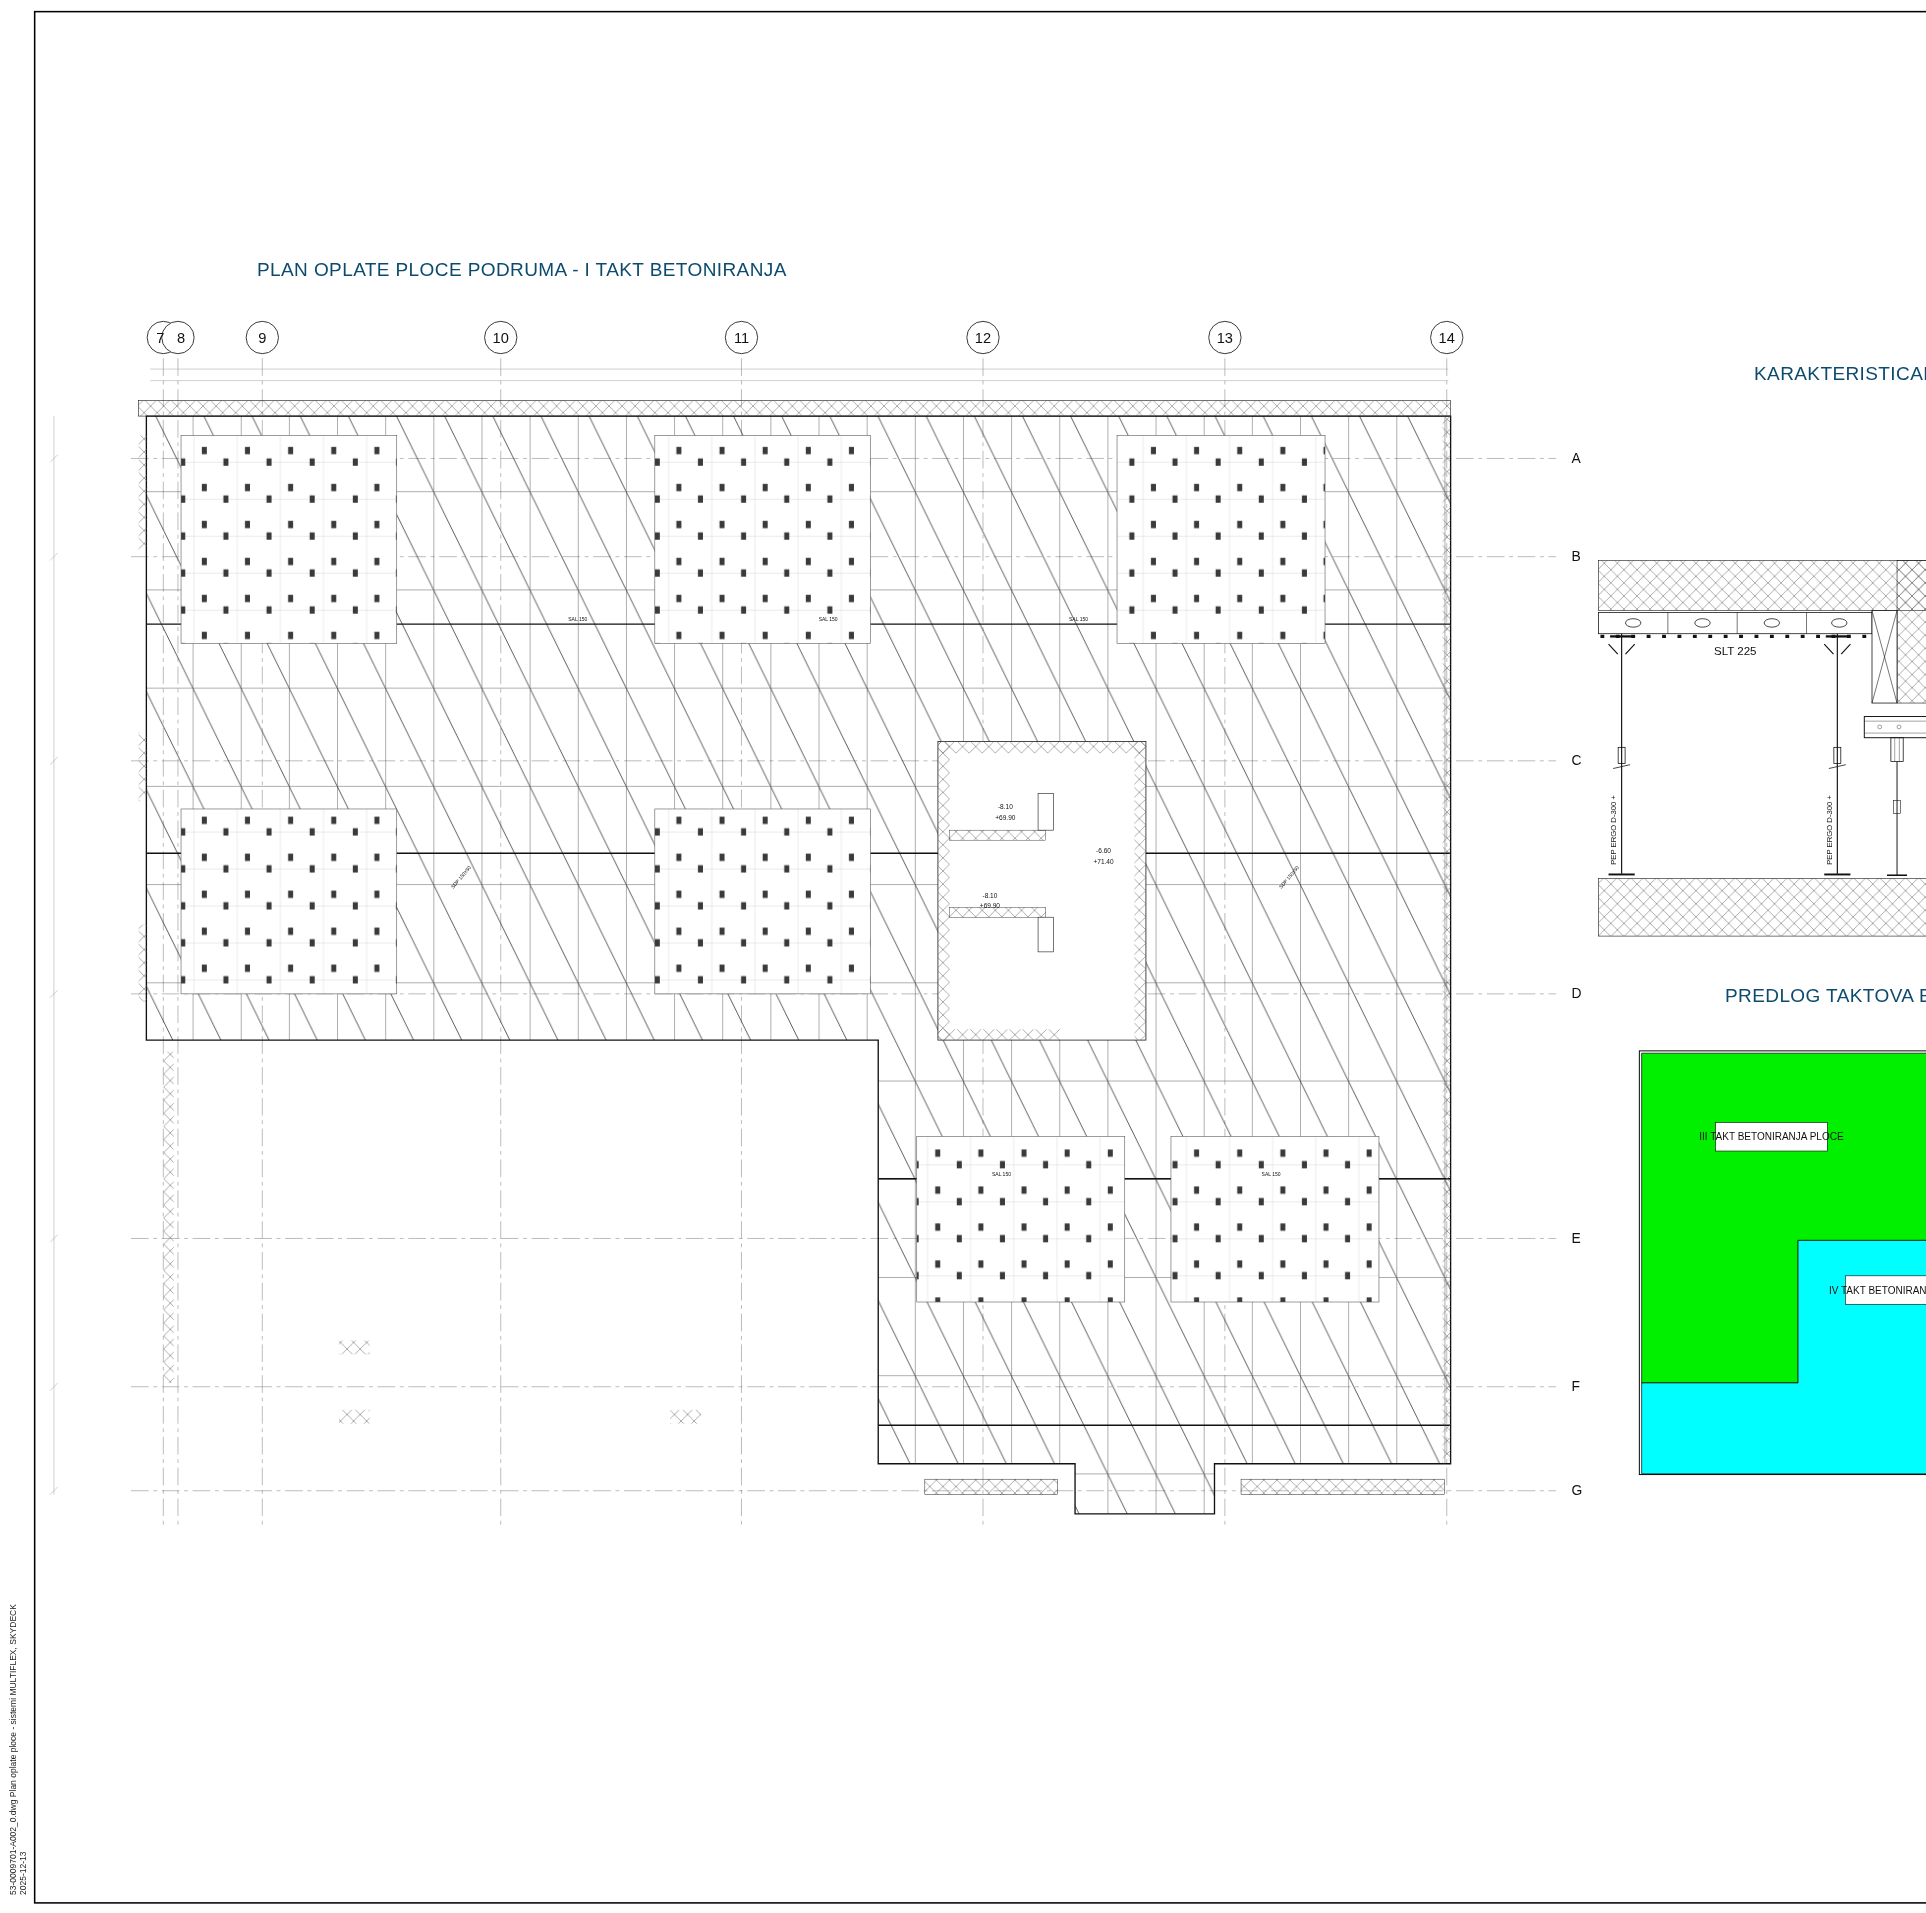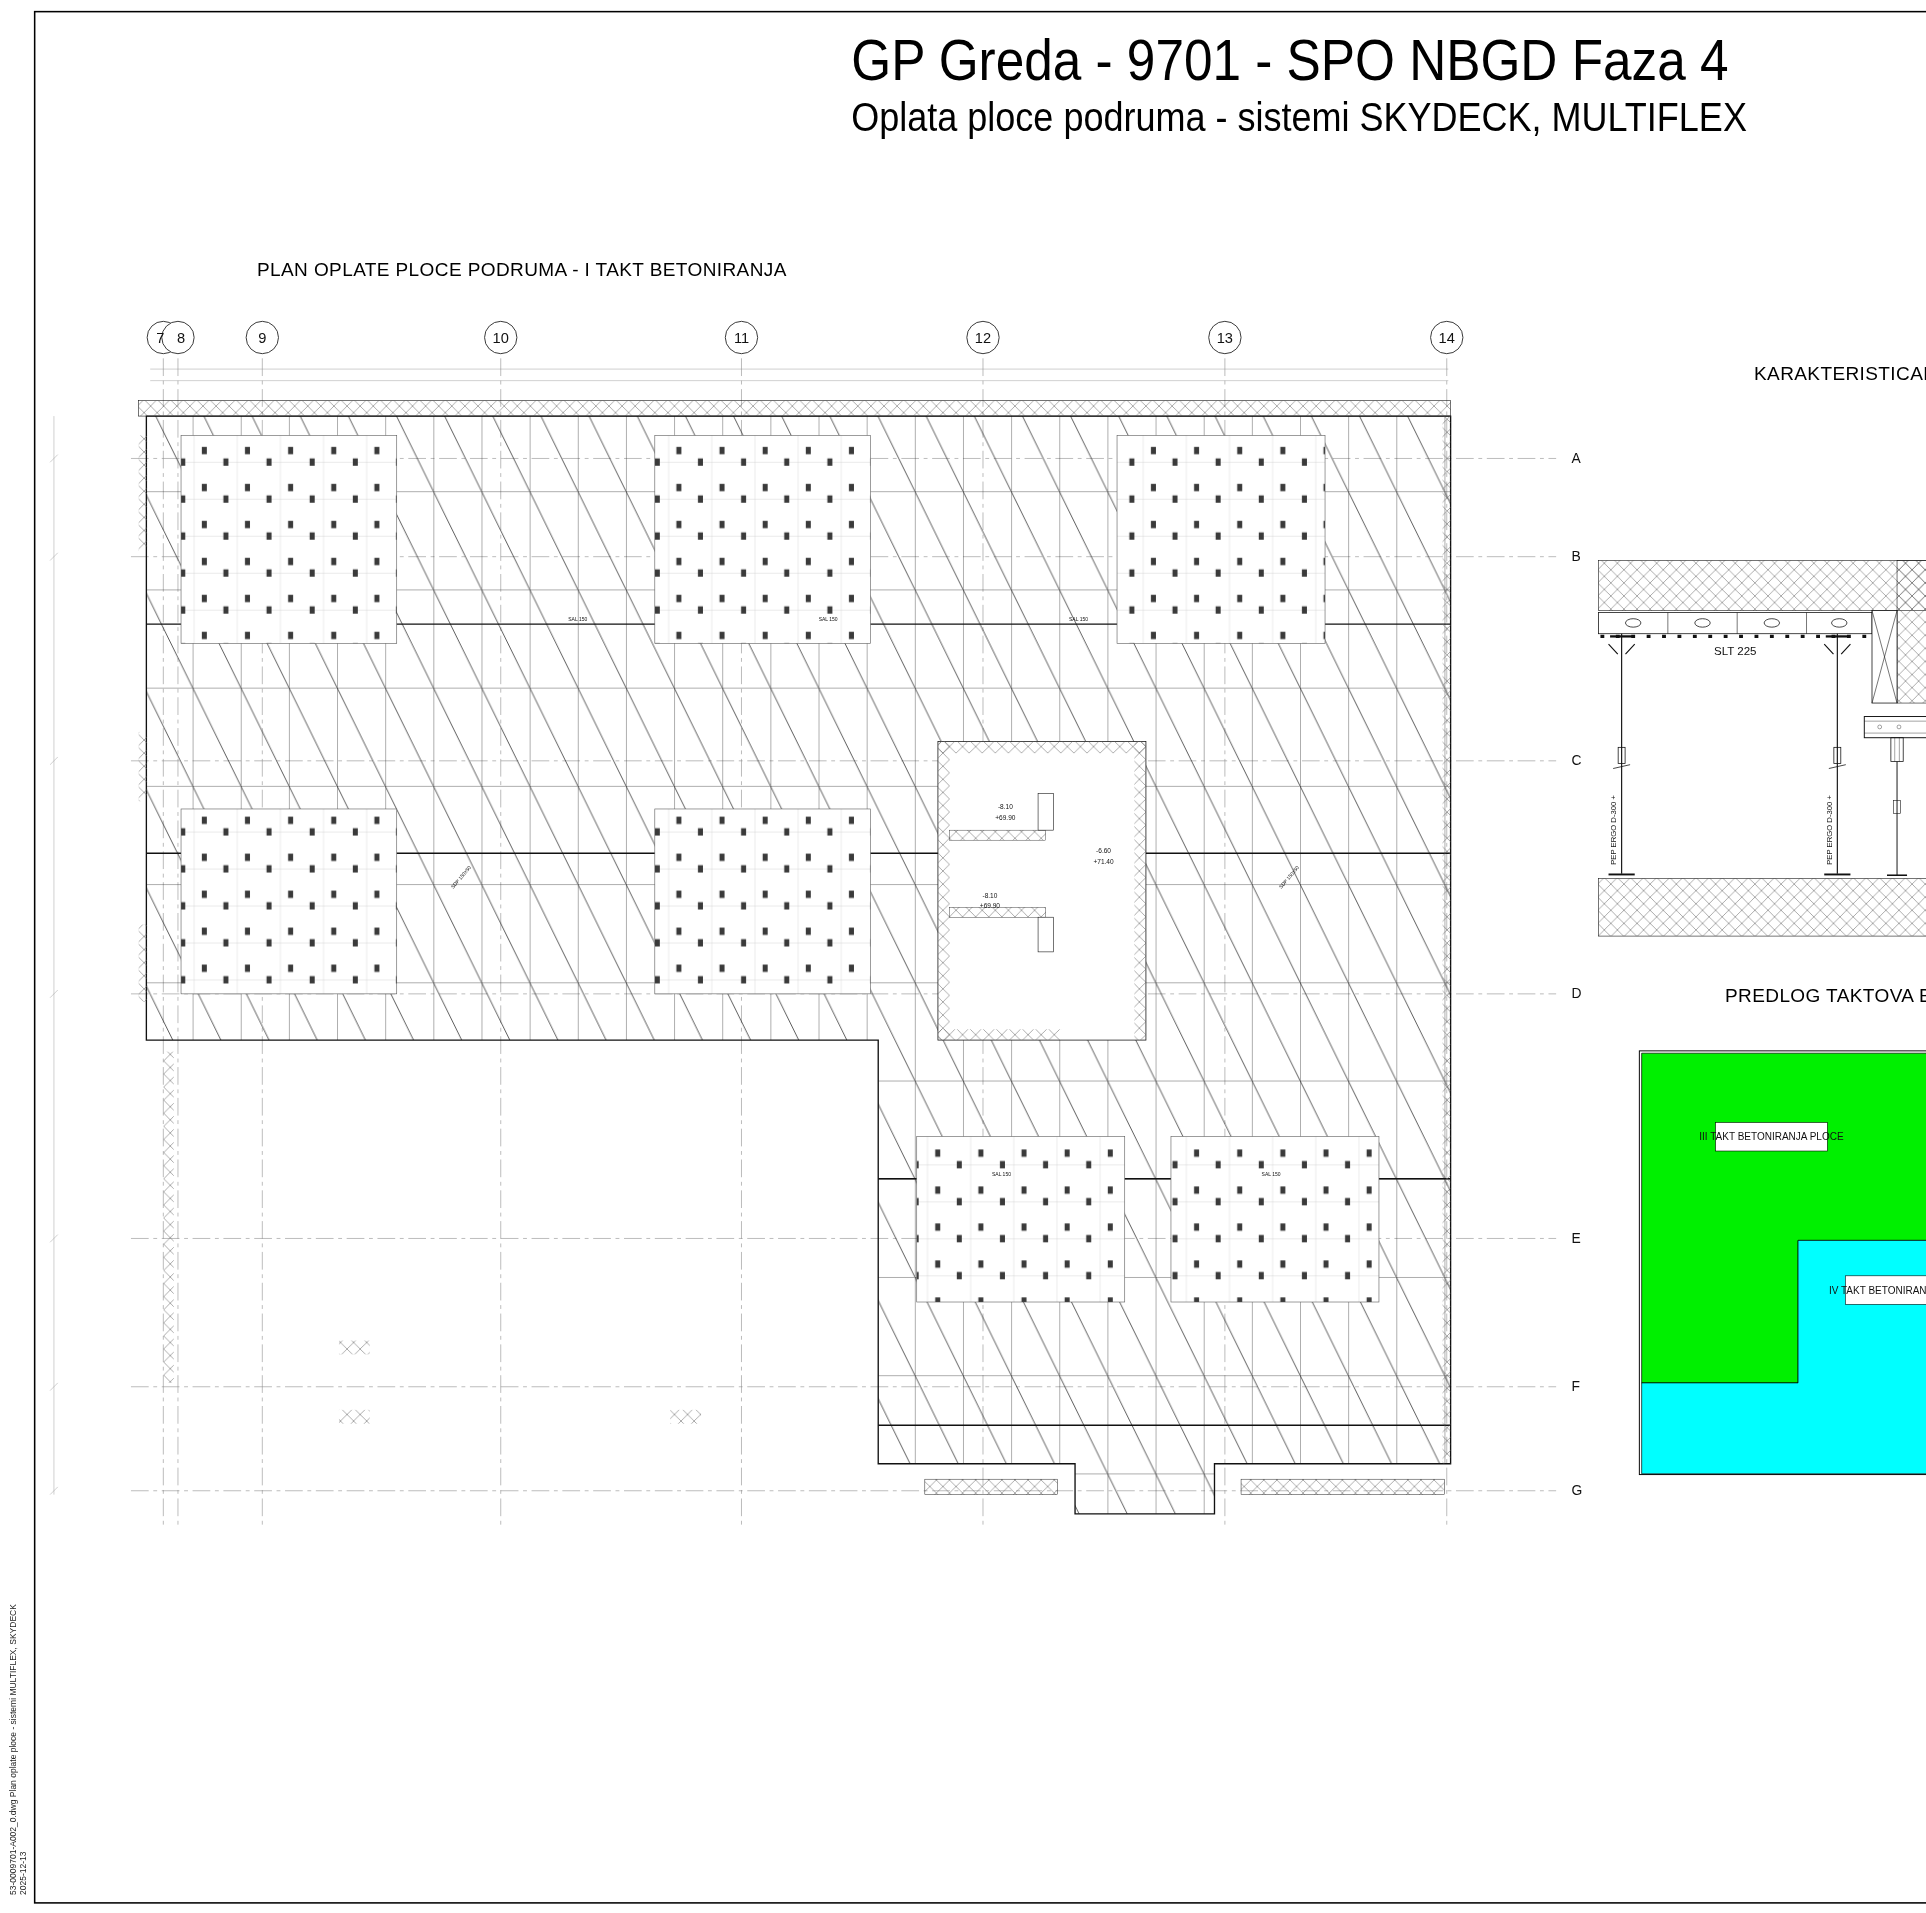--- a/index.html
+++ b/index.html
@@ -1,20 +1,20 @@
 <!DOCTYPE html>
 <html style="font-size:6.2px"><head>
 <meta charset="utf-8">
 <style>
   html,body{margin:0;padding:0;background:#fff;}
   #sheet{position:relative;width:2704px;height:1913px;background:#fff;overflow:hidden;
          font-family:"Liberation Sans",sans-serif;color:#000;}
   .abs{position:absolute;}
   .cond{transform:scaleX(0.84);transform-origin:0 50%;white-space:nowrap;}
-  .heading{font-size:19px;color:#000000;letter-spacing:0.4px;}
+  .heading{font-size:19px;color:#0c4a6e;letter-spacing:0.4px;}
   #main-title{left:805px;top:27px;width:925px;text-align:center;}
   #main-title .t1{font-size:57px;transform:scaleX(0.9);transform-origin:50% 50%;white-space:nowrap;}
   #main-title .t2{font-size:40px;transform:scaleX(0.9);transform-origin:50% 50%;white-space:nowrap;margin-top:2.3px;}
   svg text{font-family:"Liberation Sans",sans-serif;fill:#111;}
   
   #margin-text{left:7.7px;top:1895px;transform:rotate(-90deg);transform-origin:0 0;width:293px;font-size:8.5px;line-height:10px;color:#222;white-space:nowrap;}
 </style>
 </head>
 <body>
 
@@ -340,24 +340,20 @@
       </g>
       <g font-size="26" text-anchor="middle" stroke="none">
         <text x="4599" y="2960">III TAKT BETONIRANJA PLOCE</text>
         <text x="5882" y="2942">I TAKT BETONIRANJA PLOCE</text>
         <text x="4937" y="3358">IV TAKT BETONIRANJA PLOCE</text>
         <text x="5554" y="3366">II TAKT BETONIRANJA PLOCE</text>
       </g>
     </g>
   </svg>
 
-  <div class="abs" id="main-title">
-    <div class="t1">GP Greda - 9701 - SPO NBGD Faza 4</div>
-    <div class="t2">Oplata ploce podruma - sistemi SKYDECK, MULTIFLEX</div>
-  </div>
 
   <div class="abs heading" style="left:257px;top:259px;">
     <span class="cond">PLAN OPLATE PLOCE PODRUMA - I TAKT BETONIRANJA</span>
   </div>
   <div class="abs heading" style="left:1754px;top:363px;">
     <span class="cond">KARAKTERISTICAN PRESEK</span>
   </div>
   <div class="abs heading" style="left:1725px;top:985px;">
     <span class="cond">PREDLOG TAKTOVA BETONIRANJA PLOCE PODRUMA</span>
   </div>

